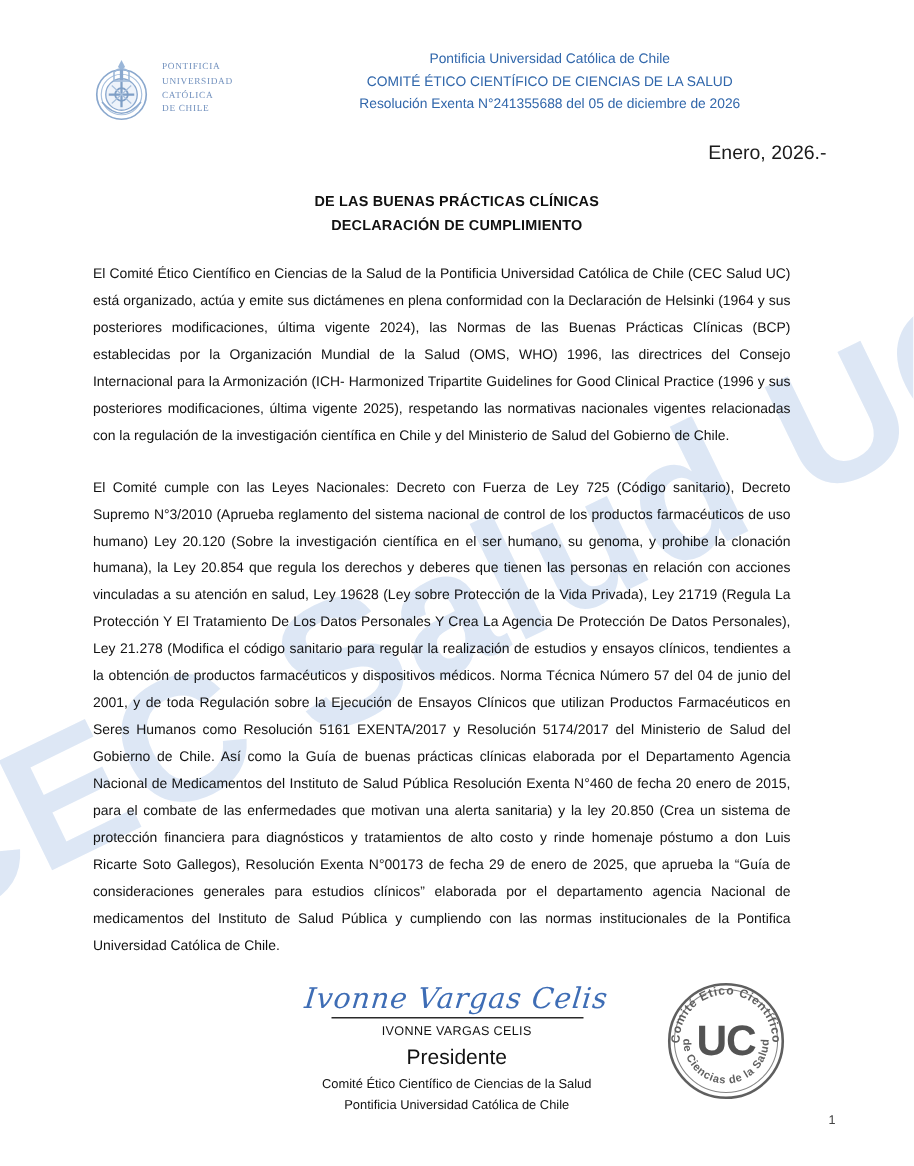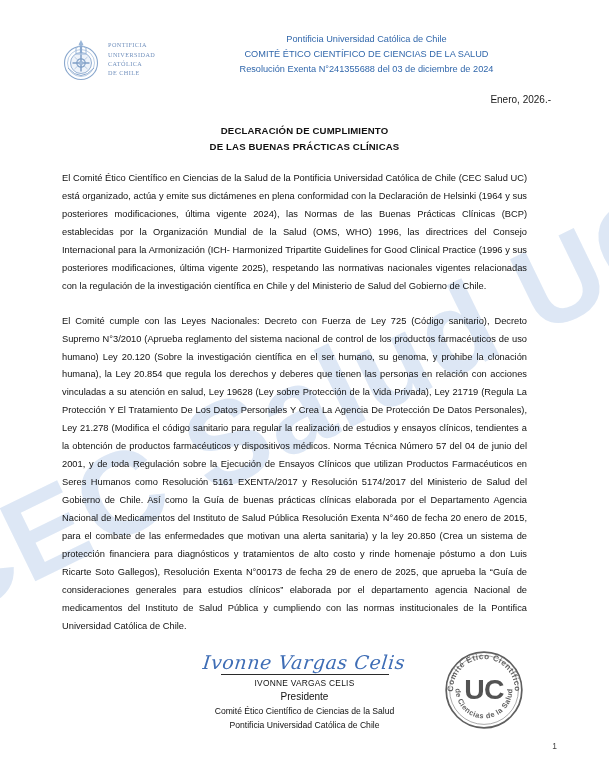--- a/index.html
+++ b/index.html
@@ -85,21 +85,21 @@
   }
   .header-lines .hl-caps {
     text-transform: none;
   }
 
   .date-line {
     position: relative;
     z-index: 2;
     text-align: right;
     padding: 12px 58px 0 0;
-    font-size: 10px;
+    font-size: 13px;
     color: #1a1a1a;
   }
 
   
   .doc-title {
     position: relative;
     z-index: 2;
     text-align: center;
     margin-top: 18px;
     font-size: 9.6px;
@@ -156,21 +156,21 @@
     background: #2a2a2a;
     margin: 1px auto 2px auto;
   }
   .sign-name {
     font-size: 8.4px;
     letter-spacing: 0.25px;
     color: #111;
     line-height: 1.5;
   }
   .sign-role {
-    font-size: 10px;
+    font-size: 14px;
     color: #111;
     line-height: 1.62;
   }
   .sign-line {
     font-size: 8.6px;
     color: #111;
     line-height: 1.62;
     display: block;
   }
 
@@ -222,29 +222,29 @@
         <div>PONTIFICIA</div>
         <div>UNIVERSIDAD</div>
         <div>CATÓLICA</div>
         <div>DE CHILE</div>
       </div>
     </div>
 
     <div class="header-lines">
       <span class="hl">Pontificia Universidad Católica de Chile</span>
       <span class="hl hl-caps">COMITÉ ÉTICO CIENTÍFICO DE CIENCIAS DE LA SALUD</span>
-      <span class="hl">Resolución Exenta N°241355688 del 03 de diciembre de 2024</span>
+      <span class="hl">Resolución Exenta N°241355688 del 05 de diciembre de 2026</span>
     </div>
   </div>
 
   <div class="date-line">Enero, 2026.-</div>
 
   <div class="doc-title">
+    <span>DE LAS BUENAS PRÁCTICAS CLÍNICAS</span>
     <span>DECLARACIÓN DE CUMPLIMIENTO</span>
-    <span>DE LAS BUENAS PRÁCTICAS CLÍNICAS</span>
   </div>
 
   <div class="body-wrap">
     <p class="para">El Comité Ético Científico en Ciencias de la Salud de la Pontificia Universidad Católica de Chile (CEC Salud UC) está organizado, actúa y emite sus dictámenes en plena conformidad con la Declaración de Helsinki (1964 y sus posteriores modificaciones, última vigente 2024), las Normas de las Buenas Prácticas Clínicas (BCP) establecidas por la Organización Mundial de la Salud (OMS, WHO) 1996, las directrices del Consejo Internacional para la Armonización (ICH- Harmonized Tripartite Guidelines for Good Clinical Practice (1996 y sus posteriores modificaciones, última vigente 2025), respetando las normativas nacionales vigentes relacionadas con la regulación de la investigación científica en Chile y del Ministerio de Salud del Gobierno de Chile.</p>
     <p class="para">El Comité cumple con las Leyes Nacionales: Decreto con Fuerza de Ley 725 (Código sanitario), Decreto Supremo N°3/2010 (Aprueba reglamento del sistema nacional de control de los productos farmacéuticos de uso humano) Ley 20.120 (Sobre la investigación científica en el ser humano, su genoma, y prohibe la clonación humana), la Ley 20.854 que regula los derechos y deberes que tienen las personas en relación con acciones vinculadas a su atención en salud, Ley 19628 (Ley sobre Protección de la Vida Privada), Ley 21719 (Regula La Protección Y El Tratamiento De Los Datos Personales Y Crea La Agencia De Protección De Datos Personales), Ley 21.278 (Modifica el código sanitario para regular la realización de estudios y ensayos clínicos, tendientes a la obtención de productos farmacéuticos y dispositivos médicos. Norma Técnica Número 57 del 04 de junio del 2001, y de toda Regulación sobre la Ejecución de Ensayos Clínicos que utilizan Productos Farmacéuticos en Seres Humanos como Resolución 5161 EXENTA/2017 y Resolución 5174/2017 del Ministerio de Salud del Gobierno de Chile.  Así como la Guía de buenas prácticas clínicas elaborada por el Departamento Agencia Nacional de Medicamentos del Instituto de Salud Pública Resolución Exenta N°460 de fecha 20 enero de 2015, para el combate de las enfermedades que motivan una alerta sanitaria) y la ley 20.850 (Crea un sistema de protección financiera para diagnósticos y tratamientos de alto costo y rinde homenaje póstumo a don Luis Ricarte Soto Gallegos), Resolución Exenta N°00173 de fecha 29 de enero de 2025, que aprueba la “Guía de consideraciones generales para estudios clínicos” elaborada por el departamento agencia Nacional de medicamentos del Instituto de Salud Pública y cumpliendo con las normas institucionales de la Pontifica Universidad Católica de Chile.</p>
   </div>
 
   <div class="sign-area">
 
     <div class="sign-center">

